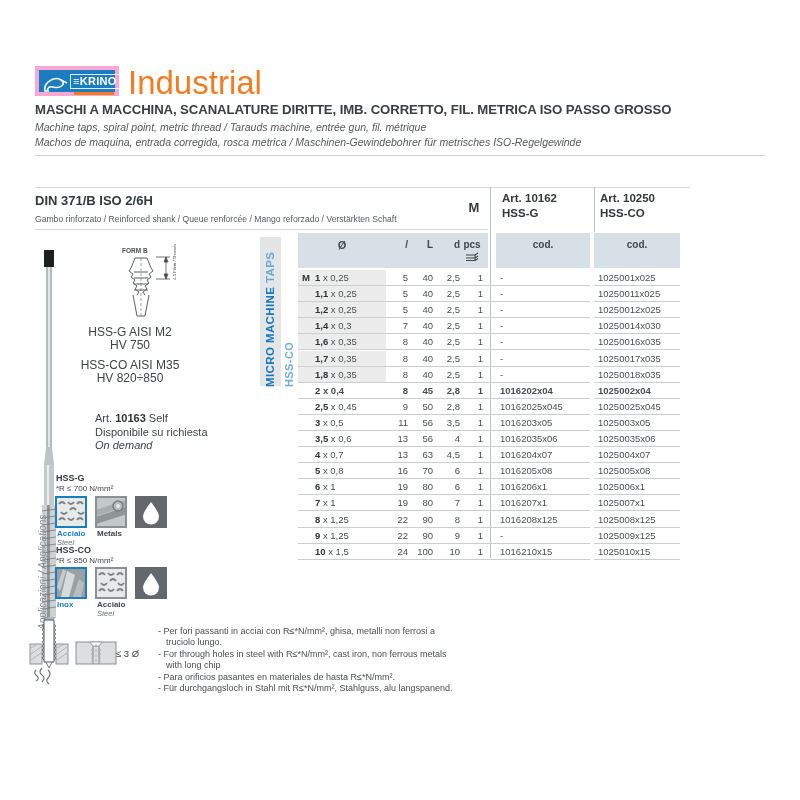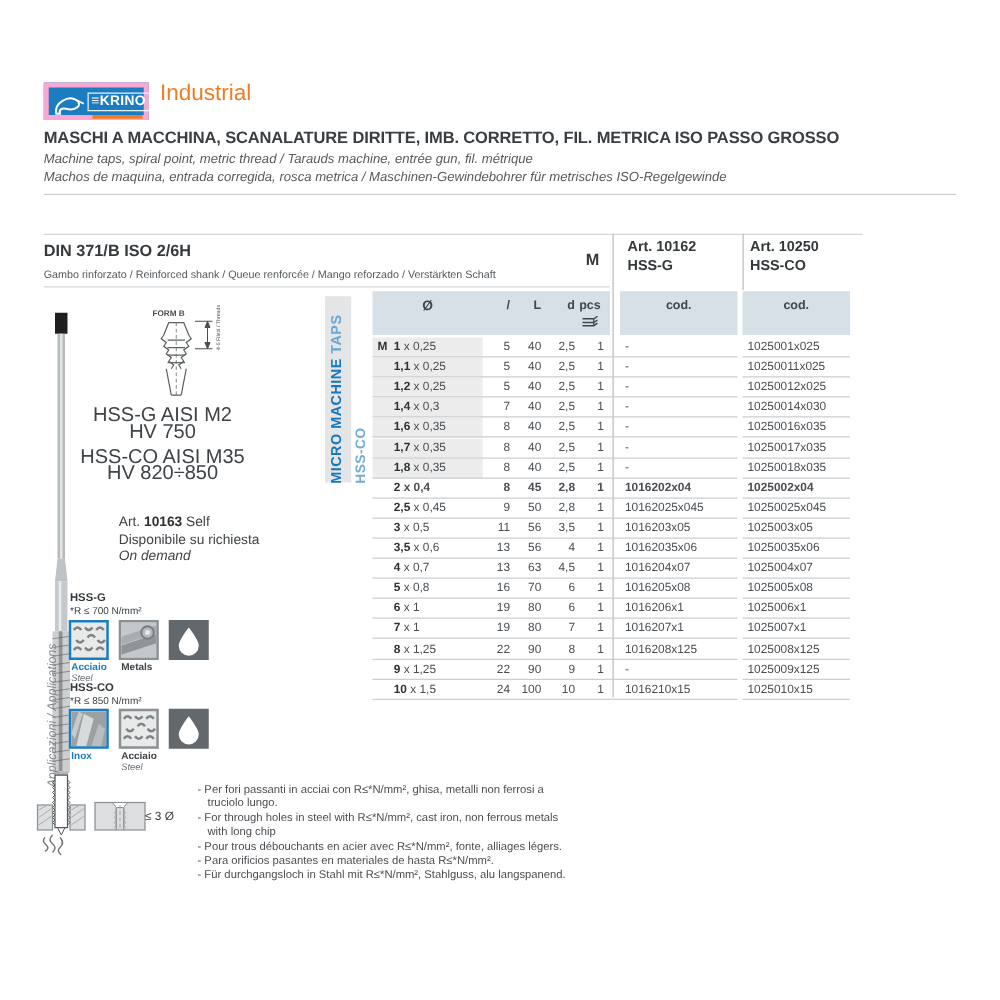--- a/index.html
+++ b/index.html
@@ -6,21 +6,21 @@
   .page{position:relative;width:800px;height:800px;background:#ffffff;overflow:hidden;
         font-family:"Liberation Sans", sans-serif;color:#3e4347;}
 
   
   .logo{position:absolute;left:35px;top:66px;width:84px;height:30px;background:#1b7dc0;
         border:4px solid #f9a8d4;box-sizing:border-box;}
   .logo svg{position:absolute;left:2px;top:3px;}
   .logo-name{position:absolute;left:31px;top:4px;color:#fff;font-weight:800;font-size:11px;
         letter-spacing:.3px;border:1px solid rgba(255,255,255,.9);padding:0 2px;line-height:13px;}
   .logo-tag{position:absolute;left:35px;top:22px;width:40px;height:3px;background:#f07c23;}
-  .division{position:absolute;left:128px;top:64px;font-size:18px;color:#f07c23;font-weight:400;}
+  .division{position:absolute;left:128px;top:64px;font-size:33px;color:#f07c23;font-weight:400;}
   .title{position:absolute;left:35px;top:102px;font-size:13.2px;font-weight:700;color:#393e42;
         letter-spacing:-.1px;white-space:nowrap;}
   .subtitle{position:absolute;left:35px;font-size:10.5px;font-style:italic;color:#55595c;white-space:nowrap;}
   .sub1{top:121px;text-align:right;} .sub2{top:136px;text-align:center;}
 
   .hline{position:absolute;height:0;border-top:1px solid #cbd0d4;}
   .vline{position:absolute;width:0;border-left:1px solid #b9c0c4;}
 
   
   .std{position:absolute;left:35px;top:193px;font-size:13px;font-weight:700;color:#34393c;}
@@ -64,21 +64,21 @@
   .vband{position:absolute;left:260px;top:237px;width:21px;height:149px;background:#e4e5e6;}
   .vtext{position:absolute;transform-origin:0 0;transform:rotate(-90deg);white-space:nowrap;}
   .v-cat{left:264px;top:387px;font-size:11.5px;letter-spacing:.4px;}
   .v-cat b{color:#1577bd;}
   .v-cat span{color:#68a7d6;font-weight:700;}
   .v-sub{left:283px;top:387px;font-size:11px;font-weight:700;color:#73acd7;letter-spacing:.4px;}
   .v-app{left:37px;top:630px;font-size:10px;font-style:italic;color:#85898c;}
 
   
   .materials{position:absolute;left:63px;top:326px;width:134px;text-align:center;
-        font-size:16px;color:#3e4347;line-height:13px;}
+        font-size:12px;color:#3e4347;line-height:13px;}
   .materials .grp{margin-bottom:7px;}
   .artself{position:absolute;left:95px;top:412px;font-size:11px;color:#3e4347;line-height:13.5px;}
   .artself b{color:#2e3235;}
   .artself .ond{font-style:italic;}
 
   
   .app-label{position:absolute;font-size:9px;font-weight:700;color:#33383b;}
   .app-rating{position:absolute;font-size:8px;color:#3e4347;}
   .mat-row{position:absolute;left:55px;display:flex;gap:8px;}
   .mat-box{width:32px;height:32px;box-sizing:border-box;border:2px solid #8b9093;background:#e8eaea;overflow:hidden;}
@@ -545,18 +545,17 @@
     <polygon points="62,24 74,24 71,28 65,28" fill="#ffffff" stroke="#8c9194" stroke-width="0.8"></polygon>
     <path d="M65,28 L65,46 M71,28 L71,46" stroke="#8c9194" stroke-width="1"></path>
     <path d="M65,30 l-1.5,2 l1.5,2 l-1.5,2 l1.5,2 l-1.5,2 l1.5,2 l-1.5,2 M71,30 l1.5,2 l-1.5,2 l1.5,2 l-1.5,2 l1.5,2 l-1.5,2 l1.5,2" fill="none" stroke="#9ba0a2" stroke-width="0.7"></path>
     <line x1="68" y1="26" x2="68" y2="46" stroke="#8c9194" stroke-width="0.6" stroke-dasharray="3,2"></line>
   </svg>
   <div class="depth-label">≤ 3 Ø</div>
 
   <div id="notes">
       <div class="note">- Per fori passanti in acciai con R≤*N/mm², ghisa, metalli non ferrosi a truciolo lungo.</div>
       <div class="note">- For through holes in steel with R≤*N/mm², cast iron, non ferrous metals with long chip</div>
-      <div class="note">- Pour trous débouchants en acier avec R≤*N/mm², fonte, alliages légers.</div>
       <div class="note">- Para orificios pasantes en materiales de hasta R≤*N/mm².</div>
       <div class="note">- Für durchgangsloch in Stahl mit R≤*N/mm², Stahlguss, alu langspanend.</div>
     </div>
 
 </div>
 
 </body></html>

